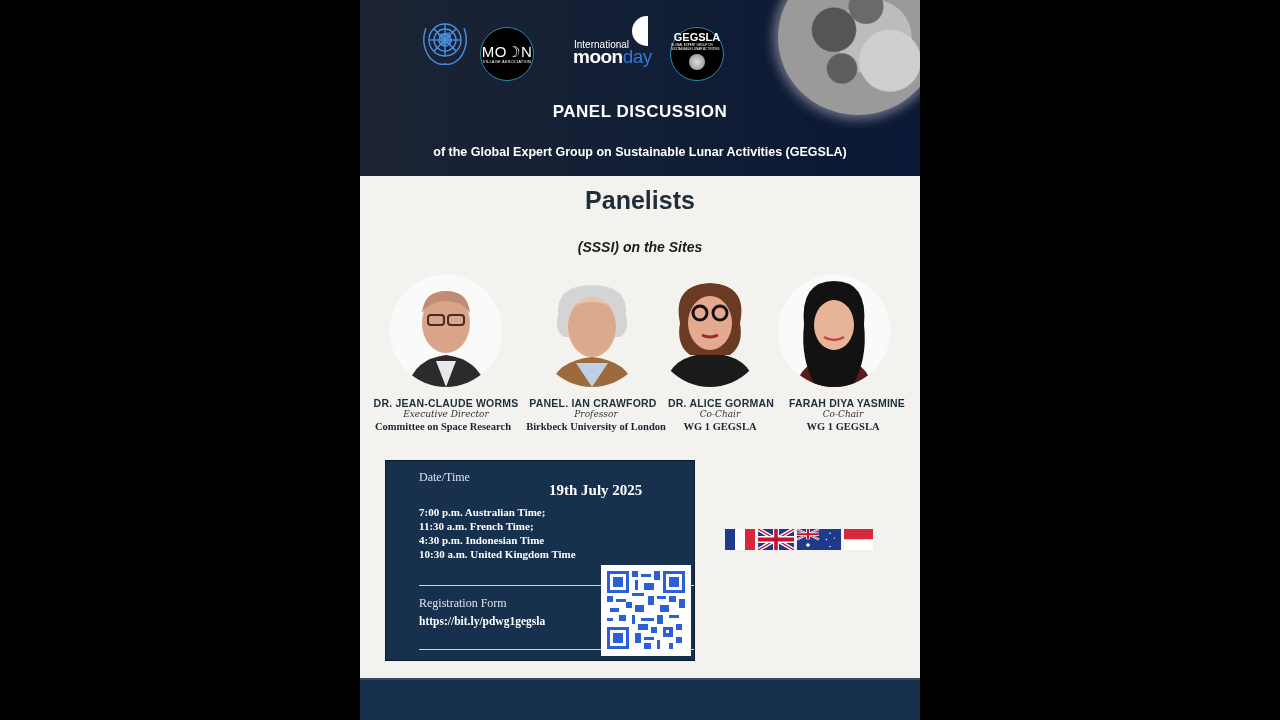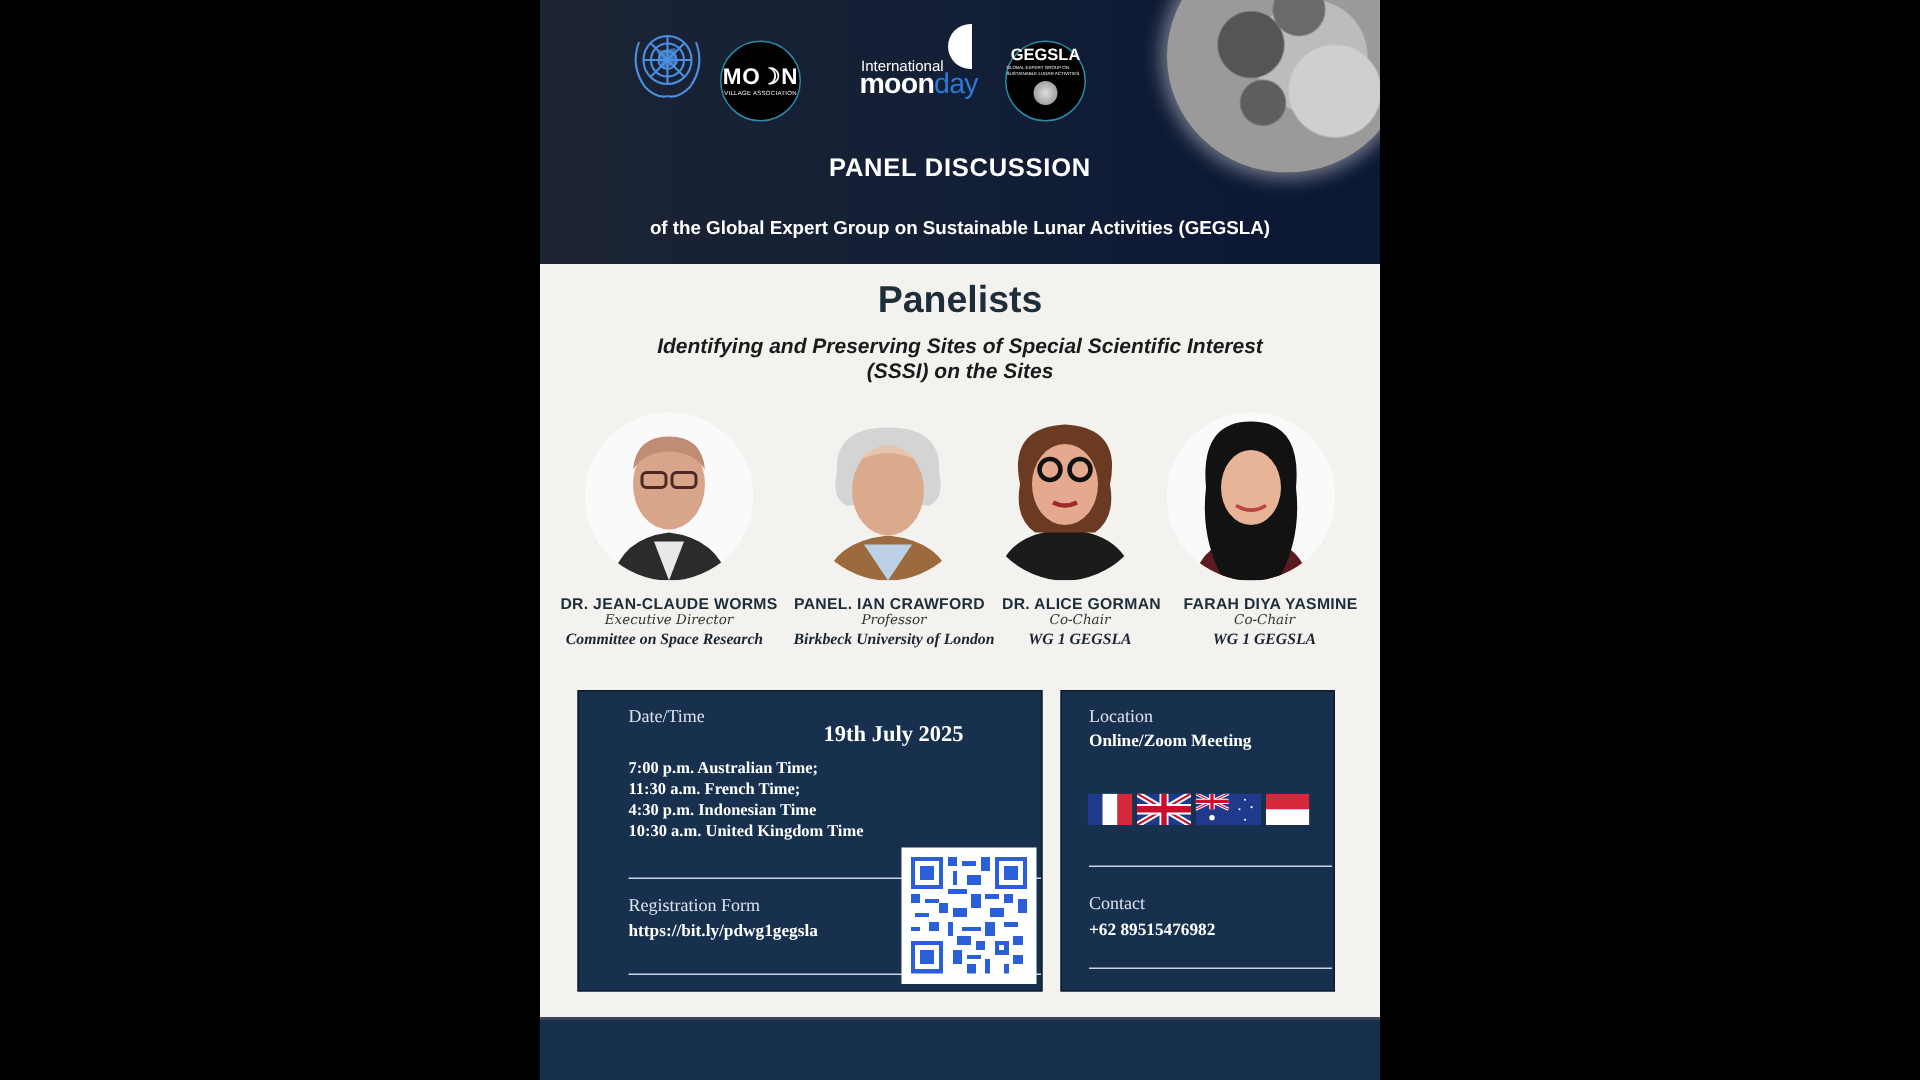--- a/index.html
+++ b/index.html
@@ -19,21 +19,21 @@
       radial-gradient(circle at 70% 65%, #cfcfcf 0 20%, transparent 21%),
       radial-gradient(circle at 60% 50%, #bcbcbc 0 30%, transparent 31%),
       #9a9a9a;
     box-shadow: 0 0 12px 4px rgba(200,200,210,0.55); }
 
   .logos { position: absolute; top: 14px; left: 56px; height: 56px; display: flex; align-items: center; gap: 6px; }
   .un-logo { width: 58px; height: 56px; position: relative; }
   .un-logo svg { width: 58px; height: 56px; }
   .circle-logo { width: 54px; height: 54px; border-radius: 50%; background: #000; border: 1.5px solid #2a8aa8;
     display: flex; flex-direction: column; align-items: center; justify-content: center; color: #fff; margin-top: 24px; }
-  .mva-big { font-size: 15px; font-weight: bold; letter-spacing: 0.5px; line-height: 15px; }
+  .mva-big { font-size: 15px; font-weight: normal; letter-spacing: 0.5px; line-height: 15px; }
   .mva-small { font-size: 4px; letter-spacing: 0.2px; }
   .imd { width: 92px; height: 56px; position: relative; color: #fff; margin-left: 32px; }
   .imd .half { position: absolute; left: 60px; top: 2px; width: 16px; height: 30px; background: #fff; border-radius: 16px 0 0 16px; }
   .imd .intl { position: absolute; left: 2px; top: 25px; font-size: 10px; }
   .imd .moonw { position: absolute; left: 1px; top: 32px; font-size: 19px; font-weight: bold; letter-spacing: -0.5px; }
   .imd .moonw span { color: #2f79d6; font-weight: normal; }
   .gegsla-title { font-size: 11px; font-weight: bold; line-height: 11px; margin-top: 4px; }
   .gegsla-sub { font-size: 3px; }
   .gegsla-ball { width: 16px; height: 16px; border-radius: 50%; background: radial-gradient(circle, #ddd, #888); margin-top: 3px; }
 
@@ -45,21 +45,21 @@
   .panelists-title { position: absolute; top: 186px; left: 0; width: 560px; text-align: center;
     font-size: 25px; font-weight: bold; color: #1e2d3a; }
   .topic { position: absolute; left: 0; width: 560px; text-align: center; font-size: 14px;
     font-weight: bold; font-style: italic; color: #1a1a1a; }
 
   .avatar { position: absolute; top: 275px; width: 112px; height: 112px; border-radius: 50%; background: #fff; overflow: hidden; }
   .avatar svg { width: 112px; height: 112px; display: block; }
 
   .p-name { position: absolute; top: 397px; text-align: center; font-size: 10.5px; font-weight: bold; color: #1e2d3a; white-space: nowrap; letter-spacing: 0.2px; }
   .p-role { position: absolute; top: 409px; text-align: center; font-family: "DejaVu Serif", serif; font-size: 9px; font-style: italic; color: #333; white-space: nowrap; }
-  .p-org { position: absolute; top: 421px; text-align: center; font-family: "Liberation Serif", serif; font-size: 10.5px; font-style: italic; font-weight: bold; color: #1a2433; white-space: nowrap; }
+  .p-org { position: absolute; top: 421px; text-align: center; font-family: "Liberation Serif", serif; font-size: 10.5px; font-weight: bold; color: #1a2433; white-space: nowrap; }
 
   
   .box { position: absolute; background: #16304e; border: 1.5px solid #0d1a2c; color: #fff; font-family: "Liberation Serif", serif; }
   .box-left { left: 25px; top: 460px; width: 310px; height: 201px; }
   .box-right { left: 347px; top: 460px; width: 183px; height: 201px; }
   .lbl { position: absolute; font-size: 12px; color: #dde4ee; }
   .val { position: absolute; font-size: 11.5px; font-weight: bold; color: #fff; white-space: nowrap; }
   .date { position: absolute; font-size: 15px; font-weight: bold; margin-left: 45px; }
   .times { position: absolute; font-size: 11px; font-weight: bold; line-height: 14px; }
   .rule { position: absolute; height: 1px; background: #c8d4e4; }
@@ -115,21 +115,20 @@
         <div class="gegsla-sub">GLOBAL EXPERT GROUP ON SUSTAINABLE LUNAR ACTIVITIES</div>
         <div class="gegsla-ball"></div>
       </div>
     </div>
 
     <div class="panel-disc">PANEL DISCUSSION</div>
     <div class="wg-line" style="top:145px">of the Global Expert Group on Sustainable Lunar Activities (GEGSLA)</div>
   </div>
 
   <div class="panelists-title">Panelists</div>
-  <div class="topic" style="top:222px">Identifying and Preserving Sites of Special Scientific Interest</div>
   <div class="topic" style="top:239px">(SSSI) on the Sites</div>
 
   <div class="avatar" style="left:30px">
     <svg viewBox="0 0 112 112">
       <rect width="112" height="112" fill="#fafafa"></rect>
       <path d="M18 112 Q24 84 56 80 Q88 84 96 112 Z" fill="#2b2b2b"></path>
       <path d="M46 86 L56 112 L66 86 Z" fill="#e8e8e8"></path>
       <ellipse cx="56" cy="48" rx="24" ry="30" fill="#d9a58a"></ellipse>
       <path d="M32 38 Q34 16 56 16 Q78 16 80 38 Q72 26 56 26 Q40 26 32 38 Z" fill="#c08c74"></path>
       <rect x="38" y="40" width="16" height="10" rx="3" fill="none" stroke="#4a2a22" stroke-width="2"></rect>
@@ -241,28 +240,20 @@
         <rect x="9" y="20" width="2" height="3"></rect>
           <rect x="12" y="21" width="3" height="1"></rect>
           <rect x="16" y="22" width="1" height="3"></rect>
         <rect x="22" y="21" width="2" height="2"></rect>
           <rect x="12" y="23" width="2" height="2"></rect>
           <rect x="20" y="23" width="1" height="2"></rect>
       </g>
     </svg>
   </div>
 
-  <div class="box box-right">
-    <div class="lbl" style="left:18px; top:9px">Location</div>
-    <div class="val" style="left:18px; top:27px">Online/Zoom Meeting</div>
-    <div class="rule" style="left:18px; top:116px; width:162px"></div>
-    <div class="lbl" style="left:18px; top:134px">Contact</div>
-    <div class="val" style="left:18px; top:153px">+62  89515476982</div>
-    <div class="rule" style="left:18px; top:184px; width:162px"></div>
-  </div>
 
   <div class="flags">
     <div class="flag" style="width:30px">
       <svg viewBox="0 0 3 2" preserveAspectRatio="none">
           <rect width="1" height="2" fill="#1f3a8a"></rect>
           <rect x="1" width="1" height="2" fill="#fff"></rect>
           <rect x="2" width="1" height="2" fill="#d6283a"></rect>
         </svg>
     </div>
     <div class="flag">

